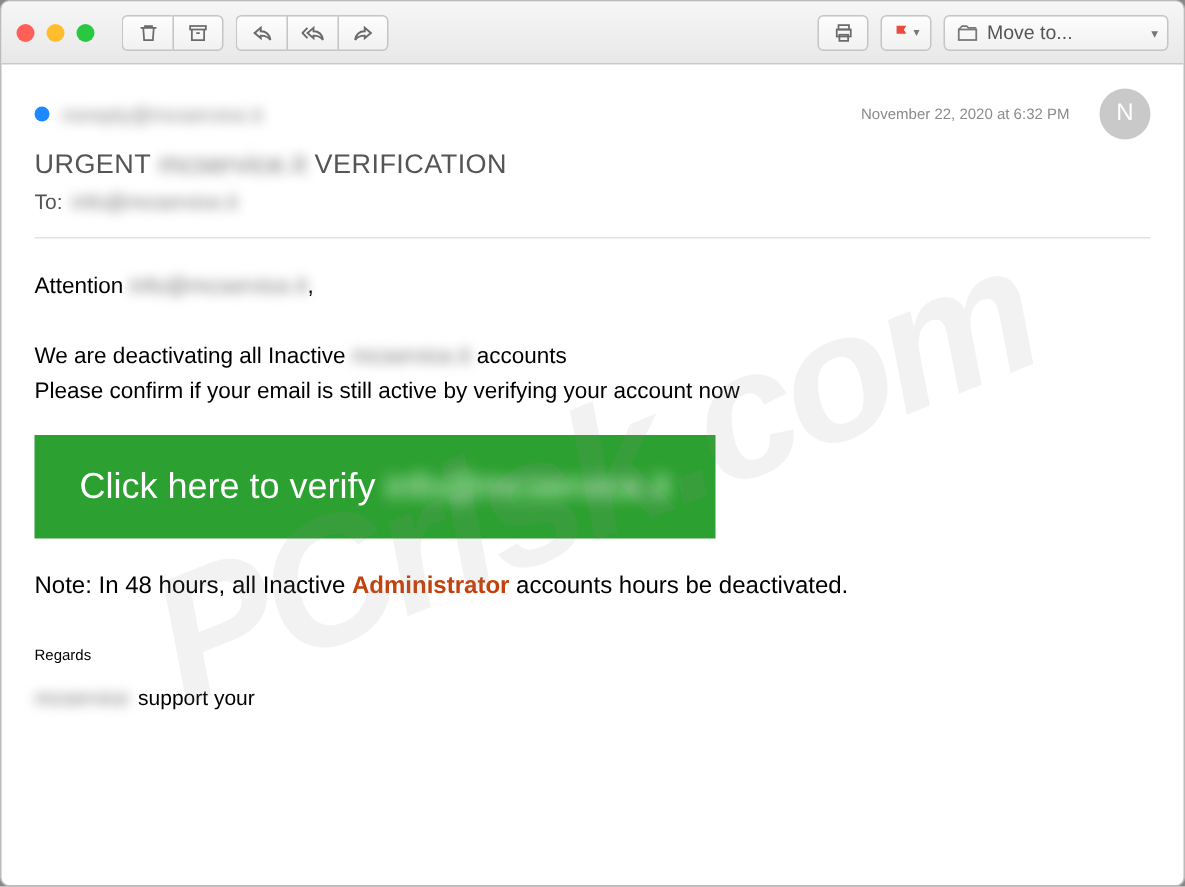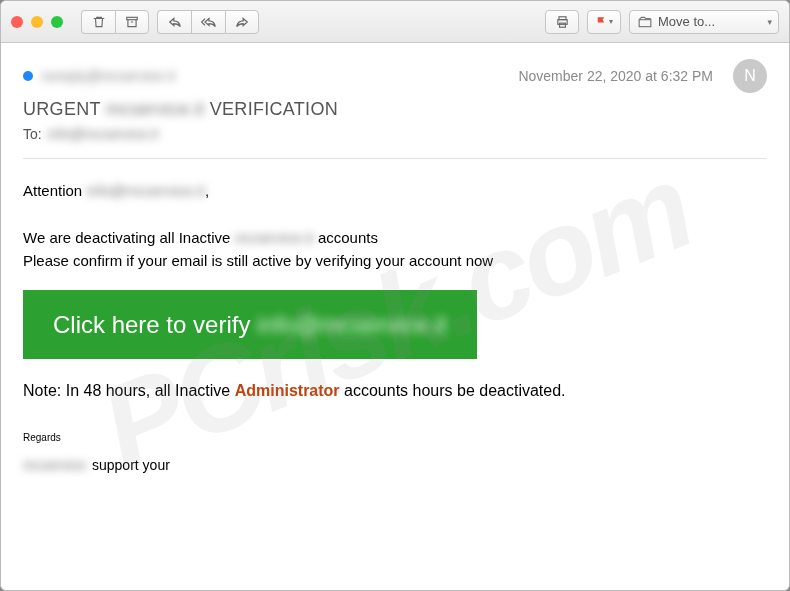--- a/index.html
+++ b/index.html
@@ -78,21 +78,21 @@
       flex: 1;
       padding: 16px 22px;
       font-size: 14px;
       color: #222;
       overflow: auto;
       position: relative;
     }
     .header-row1 { display: flex; align-items: center; gap: 8px; }
     .unread-dot { width: 10px; height: 10px; border-radius: 50%; background: #1e88ff; flex-shrink: 0; }
     .from-blur { filter: blur(4px); color: #888; }
-    .date { margin-left: auto; color: #8a8a8a; font-size: 14px; }
+    .date { margin-left: auto; color: #8a8a8a; font-size: 10px; }
     .avatar {
       width: 34px; height: 34px; border-radius: 50%;
       background: #c9c9c9; color: #fff; font-size: 16px;
       display: flex; align-items: center; justify-content: center;
       margin-left: 12px;
     }
     .subject { margin-top: 6px; font-size: 18px; color: #555; letter-spacing: 0.3px; }
     .to-row { margin-top: 6px; font-size: 14px; color: #555; display: flex; gap: 6px; align-items: center; }
     .divider { border: none; border-top: 1px solid #e2e2e2; margin: 16px 0 20px; }
     .body-text { font-size: 15px; line-height: 1.55; color: #000; }

